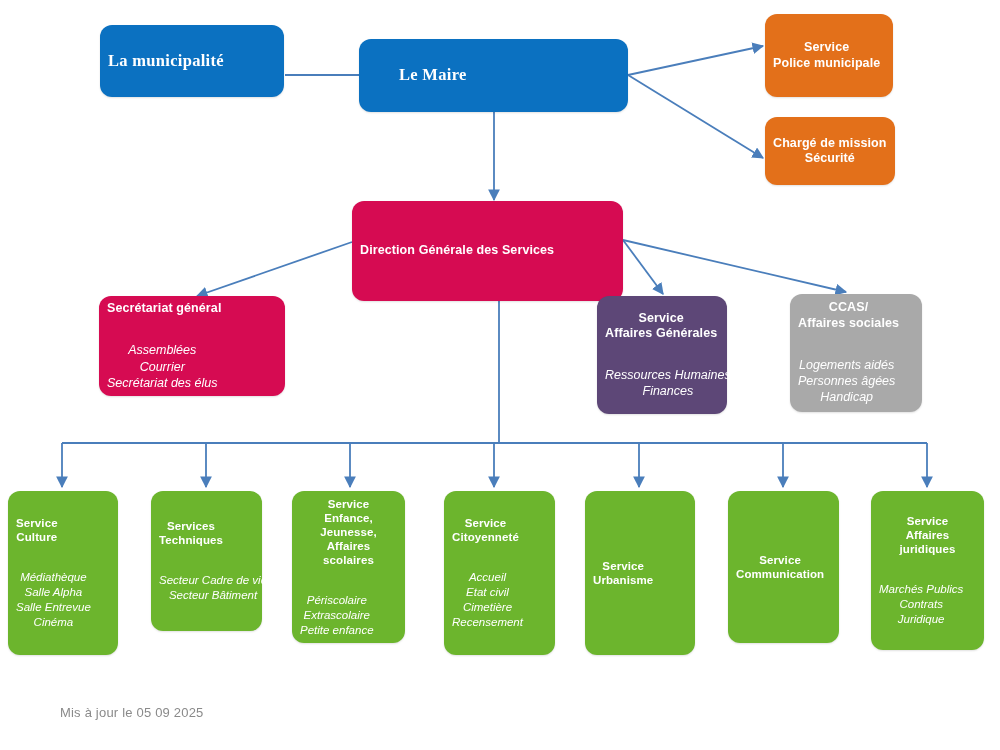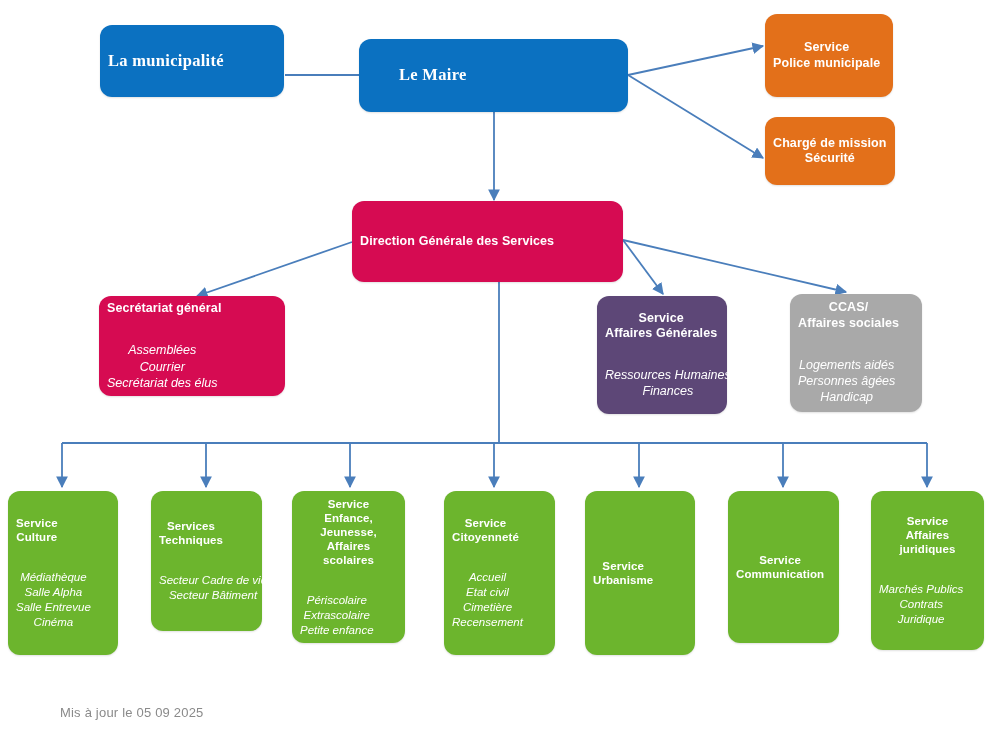--- a/index.html
+++ b/index.html
@@ -138,21 +138,21 @@
     </div>
   </div>
 
   <div class="node orange size-md" style="left:765px; top:117px; width:130px; height:68px;">
     <div class="title">
       <div>Chargé de mission</div>
       <div>Sécurité</div>
     </div>
   </div>
 
-  <div class="node pink size-md" style="left:352px; top:201px; width:271px; height:81px;">
+  <div class="node pink size-md" style="left:352px; top:201px; width:271px; height:100px;">
     <div class="title">Direction Générale des Services</div>
   </div>
 
   <div class="node pink size-md" style="left:99px; top:296px; width:186px; height:100px;">
     <div class="title">
       <div>Secrétariat général</div>
     </div>
     <div class="subs">
       <div>Assemblées</div>
       <div>Courrier</div>

